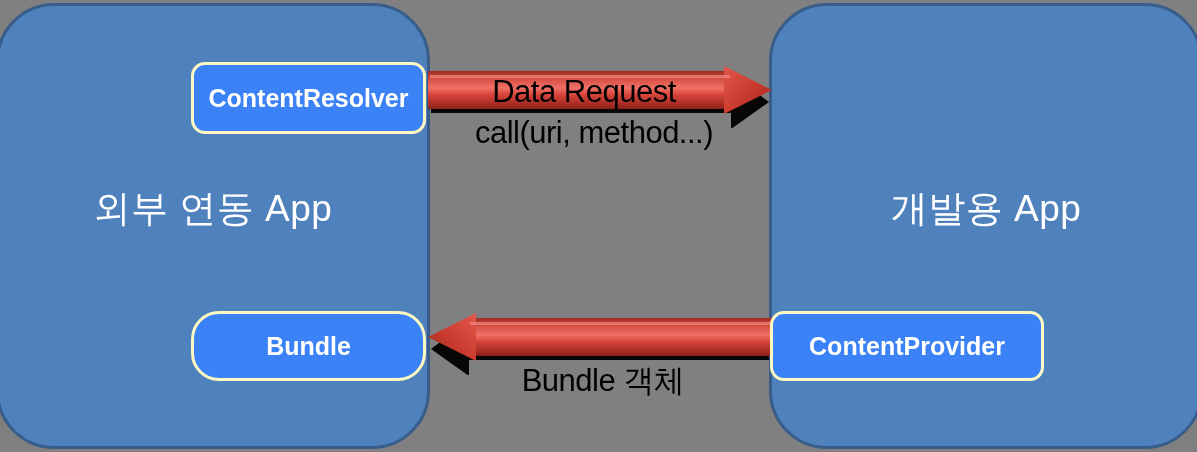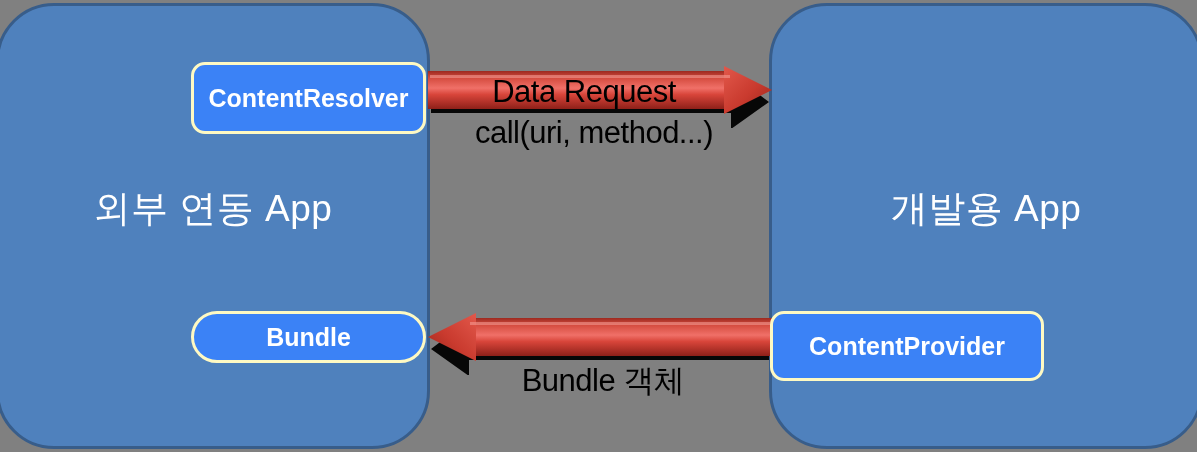--- a/index.html
+++ b/index.html
@@ -68,21 +68,21 @@
   #component-content-resolver {
     left: 191px;
     top: 62px;
     width: 235px;
     height: 72px;
   }
   #component-bundle {
     left: 191px;
     top: 311px;
     width: 235px;
-    height: 52px;
+    height: 70px;
     border-radius: 28px;
   }
   #component-content-provider {
     left: 770px;
     top: 311px;
     width: 274px;
     height: 70px;
   }
 
   

